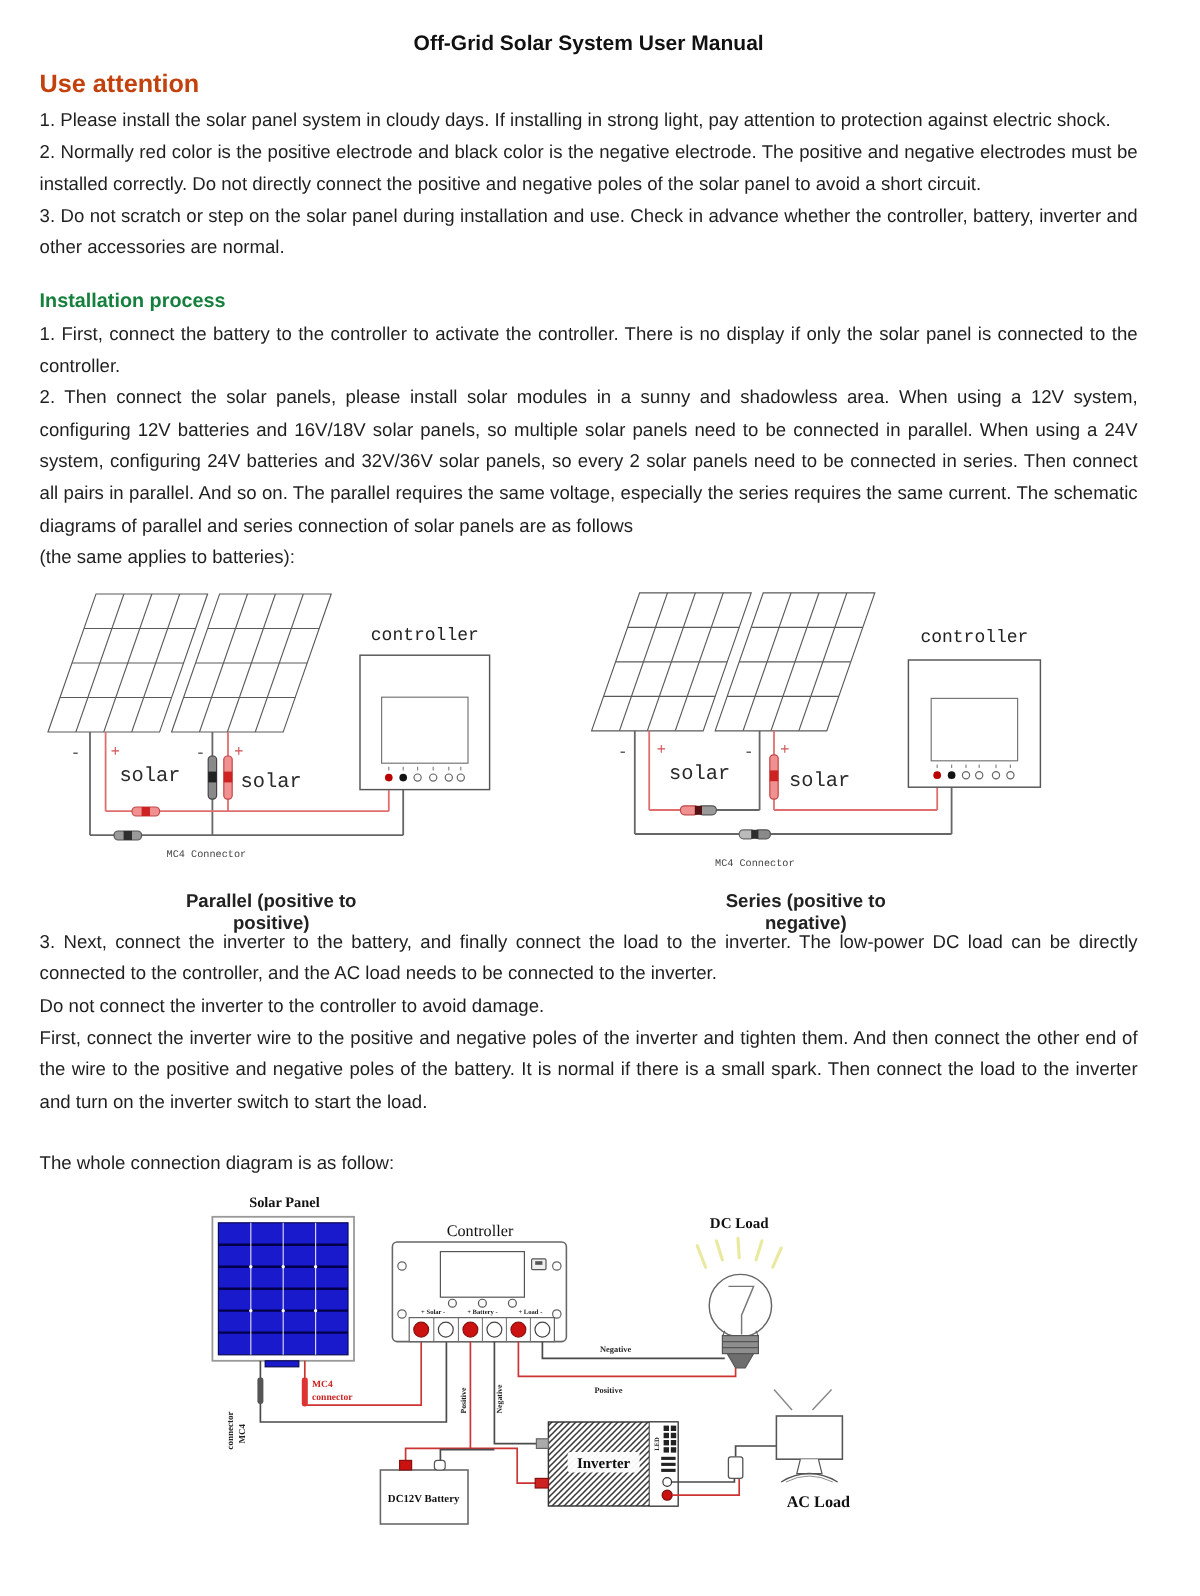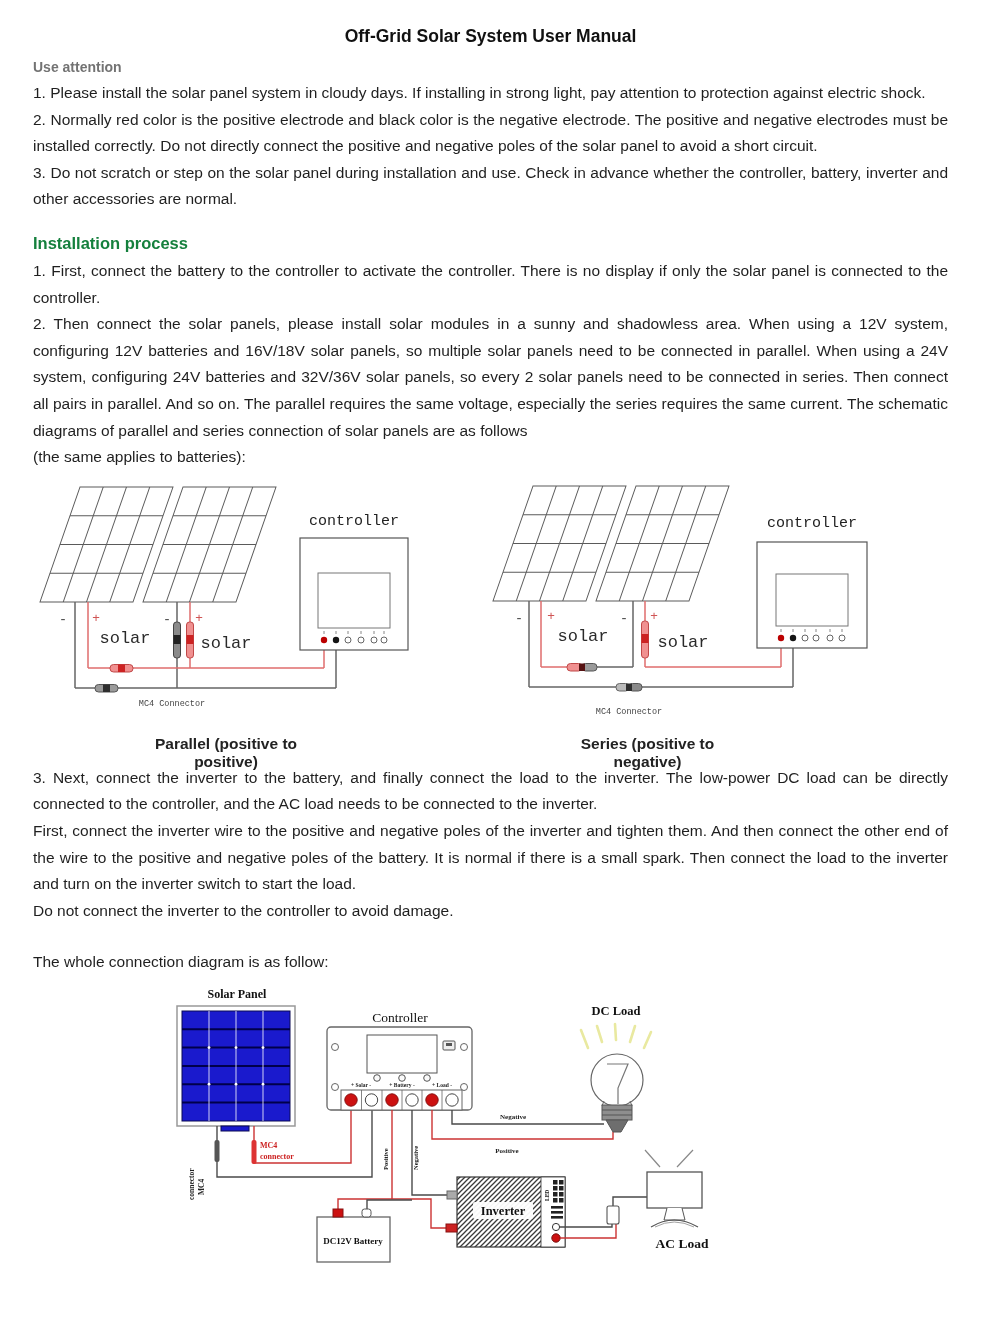--- a/index.html
+++ b/index.html
@@ -1,30 +1,30 @@
 <!DOCTYPE html>
 <html><head>
 <meta charset="utf-8">
 <style>
   html,body{margin:0;padding:0;background:#ffffff;}
   body{width:1000px;height:1330px;overflow:hidden;font-family:"Liberation Sans",sans-serif;color:#1f1f1f;}
   .page{padding:26px 52px 0 33px;position:relative;}
   .doc-title{text-align:center;font-size:17.5px;font-weight:bold;color:#111;margin:0 0 12px 0;}
-  h2.sec{font-size:14px;font-weight:bold;color:#737373;margin:0 0 5px 0;}
+  h2.sec{font-size:21px;font-weight:bold;color:#c2410c;margin:0 0 5px 0;}
   h2.sec2{font-size:16.5px;font-weight:bold;color:#15803d;margin:21px 0 5px 0;}
   p.body{font-size:15.5px;line-height:26.6px;text-align:justify;margin:0;}
   p.nojust{text-align:left;}
   .wavy{text-decoration-style:wavy;text-decoration-color:#cc0000;text-decoration-thickness:1px;text-underline-offset:4px;}
   .diagrams{position:relative;height:260px;margin-top:4px;}
   .svg-parallel{position:absolute;left:-3px;top:0;}
   .svg-series{position:absolute;left:452px;top:0;}
   .captions{position:relative;height:26px;margin-bottom:4px;}
   .cap{position:absolute;top:0;font-size:15.5px;font-weight:600;color:#222;text-align:center;}
   .cap1{left:88px;width:210px;}
-  .cap2{left:512px;width:205px;}
+  .cap2{left:536px;width:205px;}
   .gap{height:25px;}
   .whole-diagram{margin:6px 0 0 122px;}
   svg text{user-select:none;}
   .mono{font-family:"Liberation Mono",monospace;}
   .serif{font-family:"Liberation Serif",serif;}
 </style>
 </head>
 <body>
 
 <div class="page">
@@ -185,22 +185,22 @@
       <text class="mono" x="144" y="239" font-size="8.5" fill="#444" text-anchor="middle">MC4 Connector</text>
     </svg>
   </div>
 
   <div class="captions">
     <span class="cap cap1">Parallel (positive to positive)</span>
     <span class="cap cap2">Series (positive to negative)</span>
   </div>
 
   <p class="body">3. Next, connect the inverter to the battery, and finally connect the load to the inverter. The low-power DC load can be directly connected to the controller, and the AC load needs to be connected to the inverter.</p>
+  <p class="body nojust">Do not connect the inverter to the controller to avoid damage.</p>
   <p class="body">First, connect the inverter wire to the positive and negative poles of the inverter and tighten them. And then connect the other end of the wire to the positive and negative poles of the battery. It is normal if there is a small spark. Then connect the load to the inverter and turn on the inverter switch to start the load.</p>
-  <p class="body nojust">Do not connect the inverter to the controller to avoid damage.</p>
   <div class="gap"></div>
   <p class="body nojust">The whole connection diagram is as follow:</p>
 
   
   <svg class="whole-diagram" width="600" height="300" viewBox="0 0 600 300">
     <defs>
       <pattern id="hatch" width="5" height="5" patternUnits="userSpaceOnUse">
         <rect width="5" height="5" fill="#ffffff"></rect>
         <path d="M0,5 L5,0 M-1,1 L1,-1 M4,6 L6,4" stroke="#3a3a3a" stroke-width="1.3"></path>
       </pattern>

